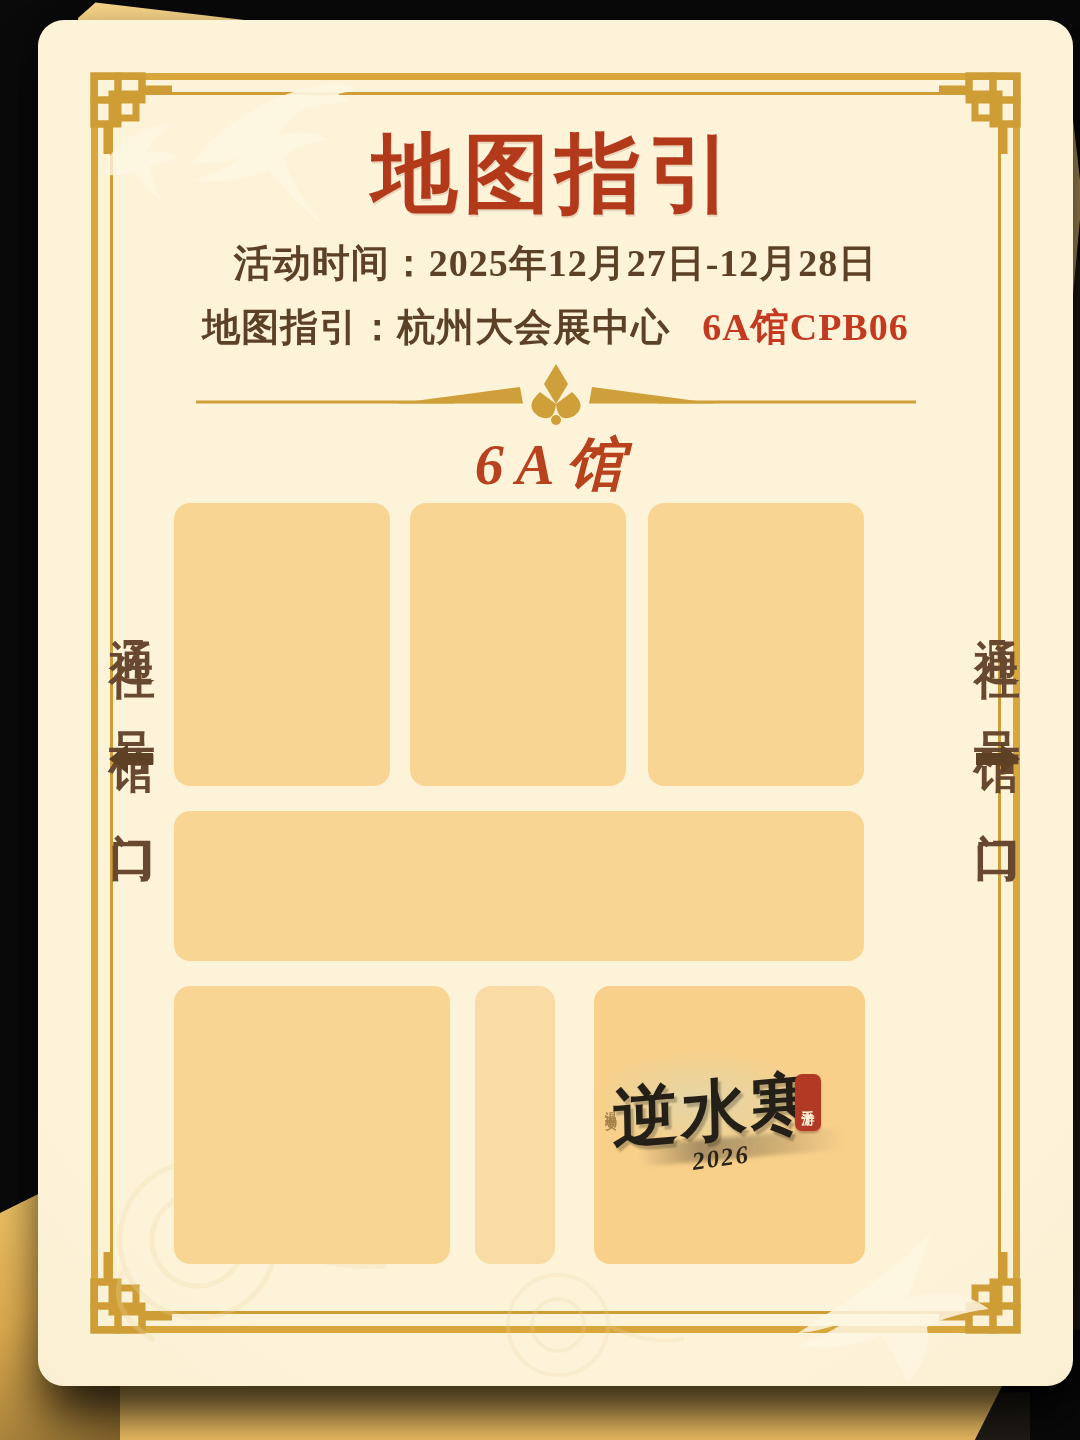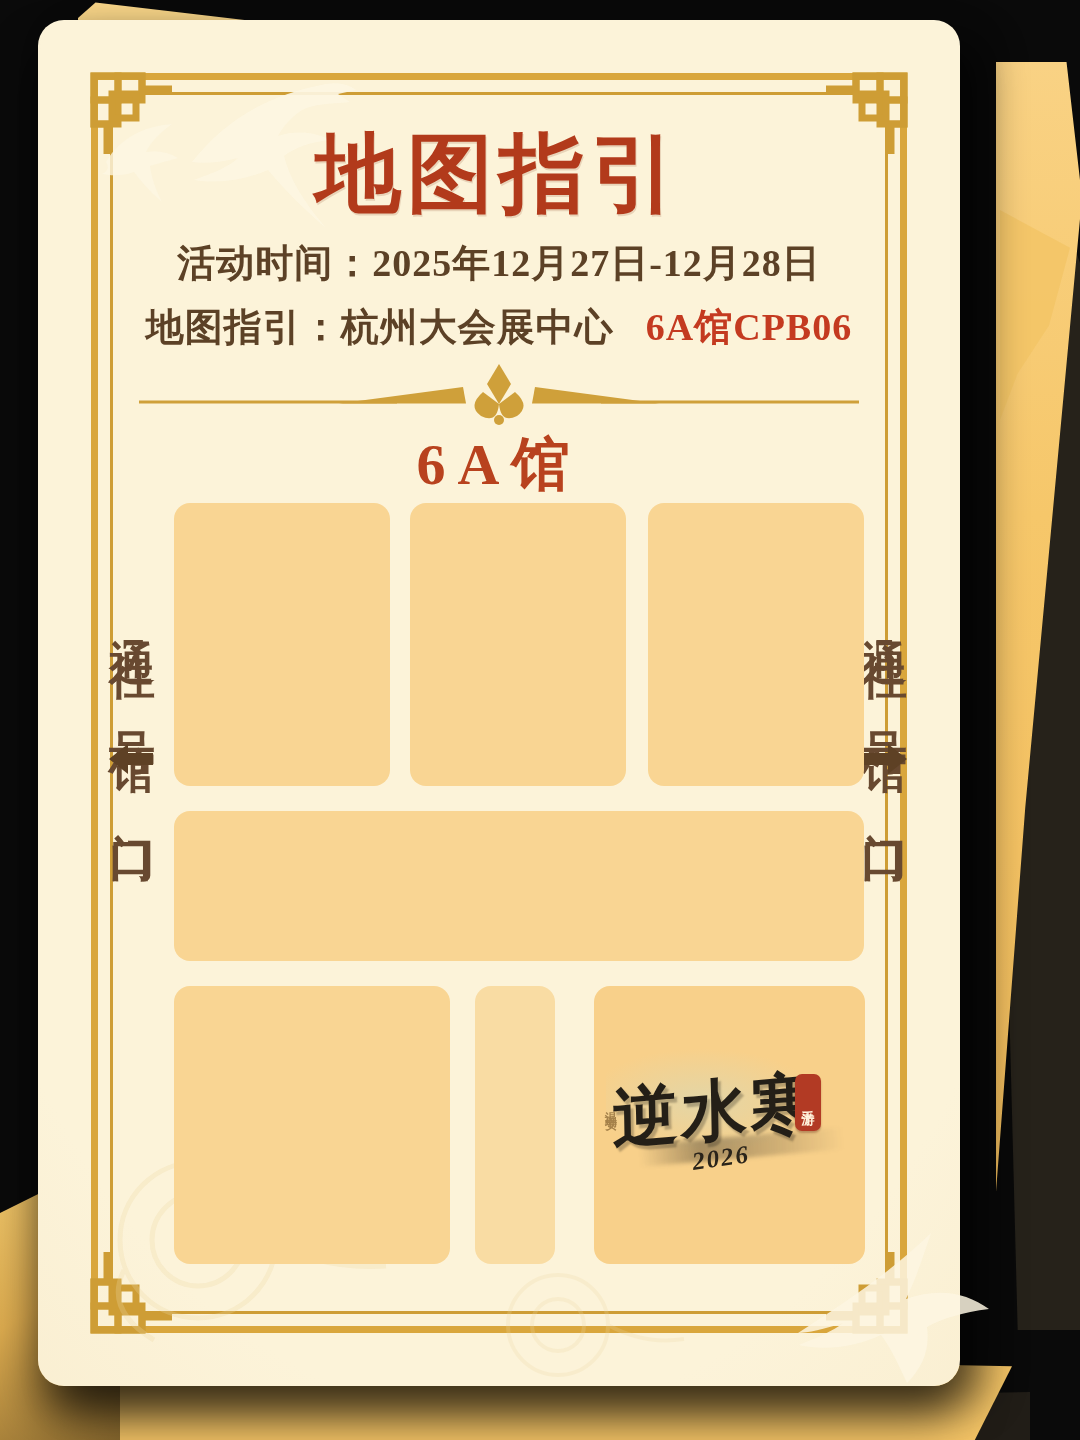--- a/index.html
+++ b/index.html
@@ -22,21 +22,21 @@
     clip-path:polygon(0 0,82% 0,100% 12%,34% 66%,0 100%);}
   .sheet-right-wave{left:1000px;top:210px;width:70px;height:210px;background:#f3c465;opacity:.8;
     clip-path:polygon(0 0,100% 18%,70% 55%,25% 78%,0 100%);}
   .sheet-bottom{left:82px;top:1358px;width:930px;height:82px;background:#f5c566;
     clip-path:polygon(0 8%,55% 0,100% 10%,96% 100%,3% 100%);}
   .sheet-fold{left:0;top:1182px;width:120px;height:258px;
     background:linear-gradient(150deg,#eec468 0%,#dcab4f 45%,#8a6a2f 100%);
     clip-path:polygon(52% 0,100% 40%,100% 100%,0 100%,0 12%);}
 
   
-  .card{left:38px;top:20px;width:922px;height:1366px;border-radius:26px;
+  .card{left:38px;top:20px;width:1035px;height:1366px;border-radius:26px;
     background:radial-gradient(120% 120% at 50% 40%,#fcf3d9 52%,#f6e8c6 88%,#f2e2ba 100%);
     box-shadow:0 30px 45px rgba(0,0,0,.6), 26px 18px 40px rgba(0,0,0,.45);}
 
   .frame-outer{left:53px;top:53px;right:53px;bottom:53px;border:7px solid #d9a63c;border-radius:3px;}
   .frame-inner{left:72px;top:72px;right:72px;bottom:72px;border:3px solid #ce9d35;}
   .knot{width:96px;height:96px;}
   .knot.tl{left:38px;top:38px;}
   .knot.tr{right:38px;top:38px;transform:scaleX(-1);}
   .knot.bl{left:38px;bottom:38px;transform:scaleY(-1);}
   .knot.br{right:38px;bottom:38px;transform:rotate(180deg);}
@@ -45,21 +45,21 @@
   .title{left:0;right:0;top:96px;text-align:center;
     font-size:86px;font-weight:900;letter-spacing:6px;color:#b23a1b;
     text-shadow:1px 2px 0 rgba(120,40,10,.15);}
   .info{left:0;right:0;top:218px;display:flex;flex-direction:column;align-items:center;row-gap:13px;
     font-size:38px;font-weight:bold;color:#5c4126;}
   .info .row{white-space:nowrap;letter-spacing:1px;}
   .info .hl{color:#c43a20;margin-left:32px;}
 
   .divider{left:50%;top:342px;transform:translateX(-50%);}
   .hall-title{left:0;right:0;top:406px;text-align:center;
-    font-size:58px;font-weight:900;letter-spacing:12px;color:#b8421e;}
+    font-size:58px;font-weight:900;letter-spacing:12px;color:#b8421e;font-style:italic;}
 
   
   .nav-label{top:582px;width:60px;display:flex;flex-direction:column;align-items:center;gap:20px;color:#684930;}
   .nav-label.left{left:64px;}
   .nav-label.right{right:46px;}
   .v-text{writing-mode:vertical-rl;text-orientation:upright;
     font-size:46px;font-weight:bold;letter-spacing:14px;line-height:1;}
 
   
   .block{background:#f9d593;border-radius:16px;}

